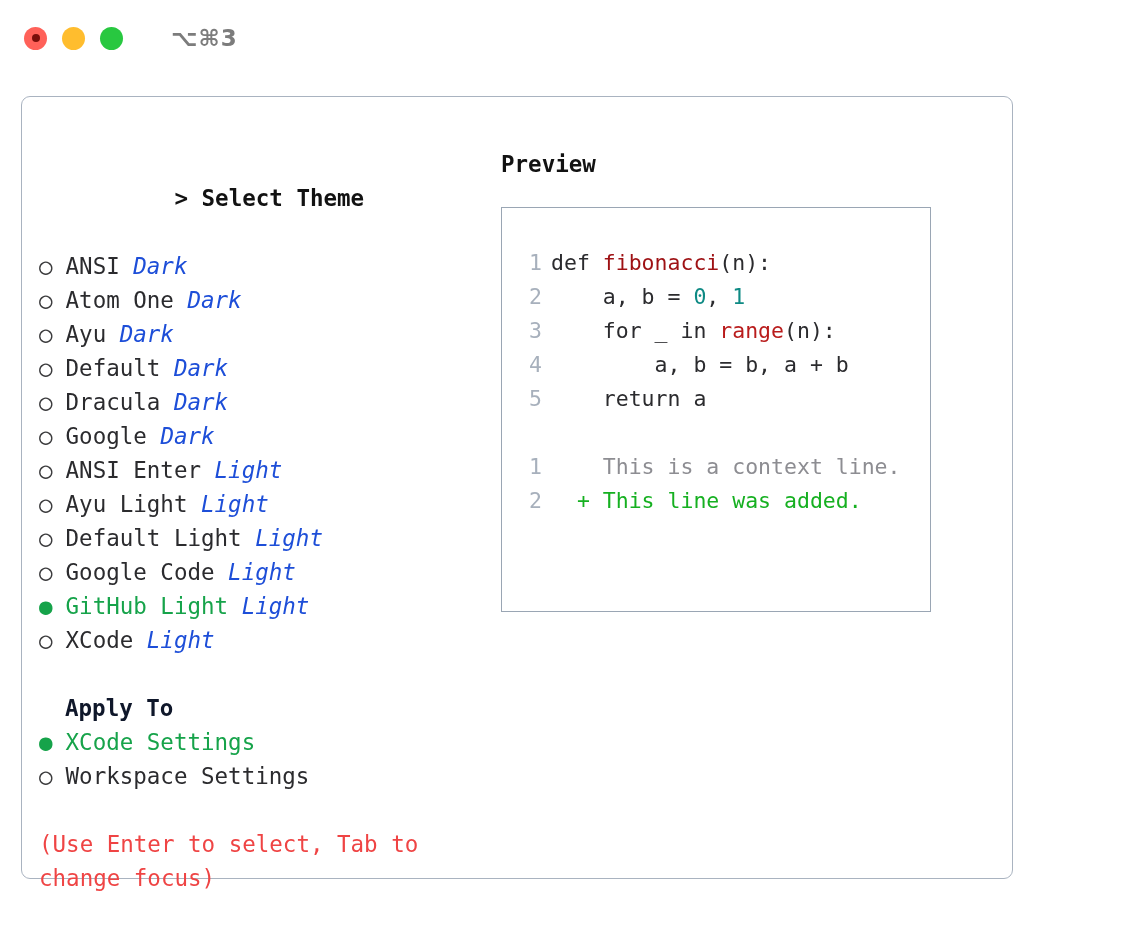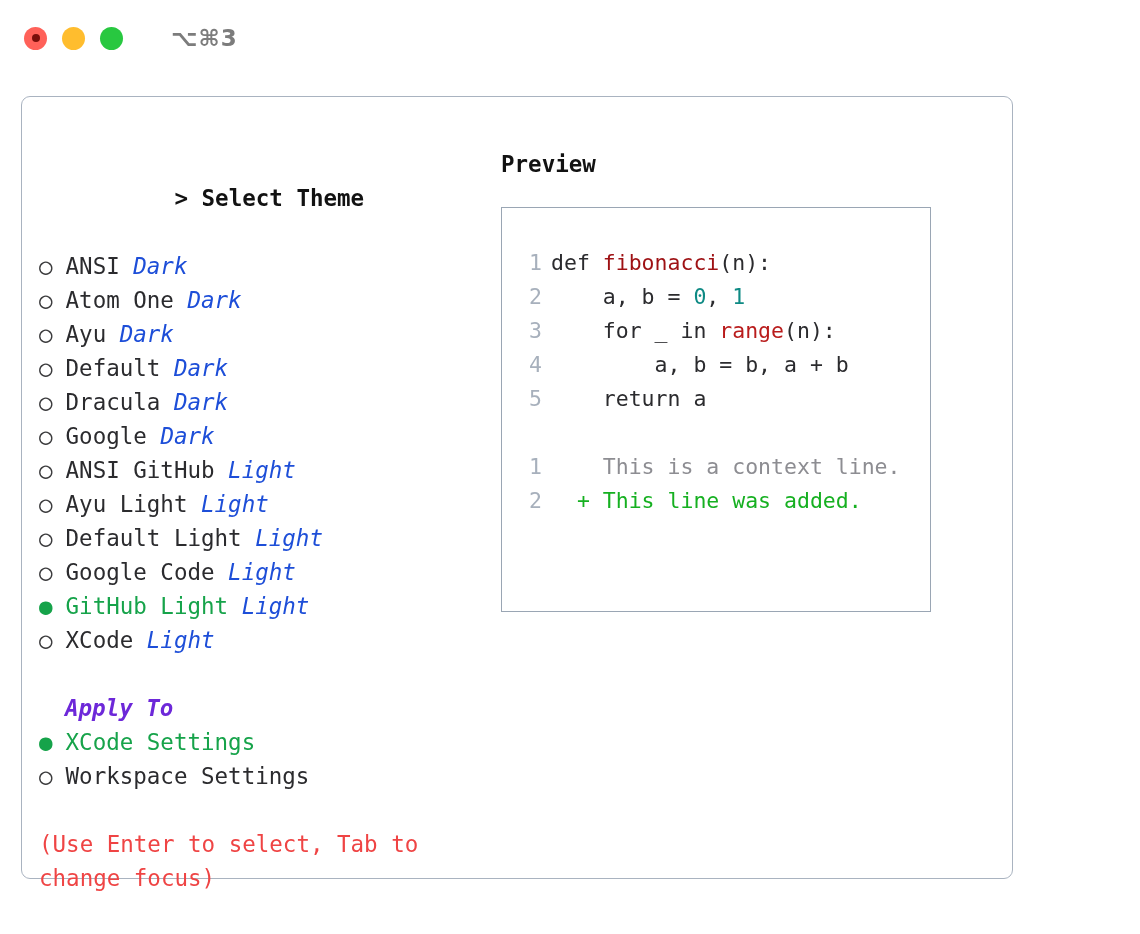--- a/index.html
+++ b/index.html
@@ -123,23 +123,22 @@
   .item-label.selected { color: #16a34a; }
   .item-tag {
     color: #1d4ed8;
     font-style: italic;
   }
 
   .spacer { height: 34px; }
 
   .apply-head {
     font-weight: 700;
-    color: #6d28d9;
+    color: #0f172a;
     padding-left: 26px;
-    font-style: italic;
   }
 
   .hint {
     margin-top: 34px;
     font-size: 22.5px;
     line-height: 34px;
     color: #ef4444;
     width: 420px;
     white-space: normal;
   }
@@ -214,21 +213,21 @@
           <span class="caret">&gt;</span><span> </span><span>Select Theme</span>
         </div>
 
         <div id="theme-list">
             <div class="row"><span class="bullet bullet-off">○</span> <span class="item-label">ANSI</span> <span class="item-tag">Dark</span></div>
             <div class="row"><span class="bullet bullet-off">○</span> <span class="item-label">Atom One</span> <span class="item-tag">Dark</span></div>
             <div class="row"><span class="bullet bullet-off">○</span> <span class="item-label">Ayu</span> <span class="item-tag">Dark</span></div>
             <div class="row"><span class="bullet bullet-off">○</span> <span class="item-label">Default</span> <span class="item-tag">Dark</span></div>
             <div class="row"><span class="bullet bullet-off">○</span> <span class="item-label">Dracula</span> <span class="item-tag">Dark</span></div>
             <div class="row"><span class="bullet bullet-off">○</span> <span class="item-label">Google</span> <span class="item-tag">Dark</span></div>
-            <div class="row"><span class="bullet bullet-off">○</span> <span class="item-label">ANSI GitHub</span> <span class="item-tag">Light</span></div>
+            <div class="row"><span class="bullet bullet-off">○</span> <span class="item-label">ANSI Enter</span> <span class="item-tag">Light</span></div>
             <div class="row"><span class="bullet bullet-off">○</span> <span class="item-label">Ayu Light</span> <span class="item-tag">Light</span></div>
             <div class="row"><span class="bullet bullet-off">○</span> <span class="item-label">Default Light</span> <span class="item-tag">Light</span></div>
             <div class="row"><span class="bullet bullet-off">○</span> <span class="item-label">Google Code</span> <span class="item-tag">Light</span></div>
             <div class="row"><span class="bullet bullet-on">●</span> <span class="item-label selected">GitHub Light</span> <span class="item-tag">Light</span></div>
             <div class="row"><span class="bullet bullet-off">○</span> <span class="item-label">XCode</span> <span class="item-tag">Light</span></div>
           </div>
 
         <div class="spacer"></div>
 
         <div class="row apply-head">Apply To</div>

